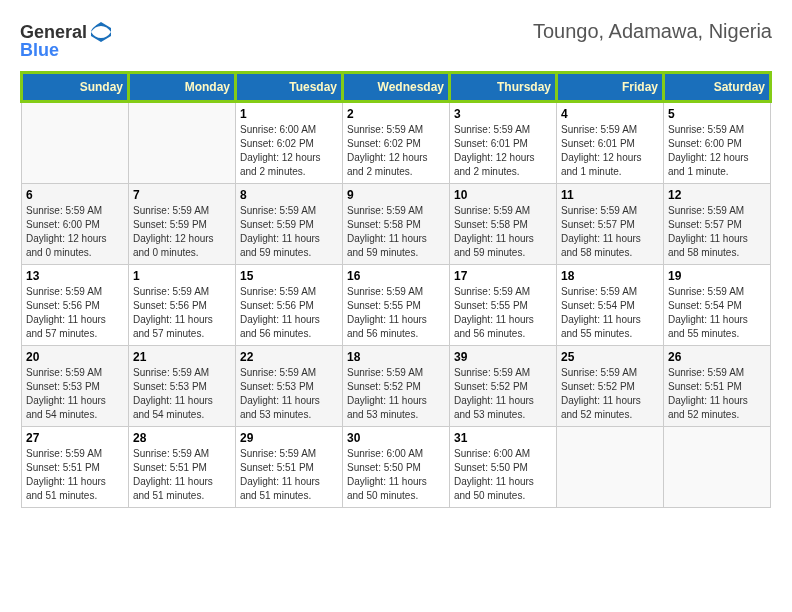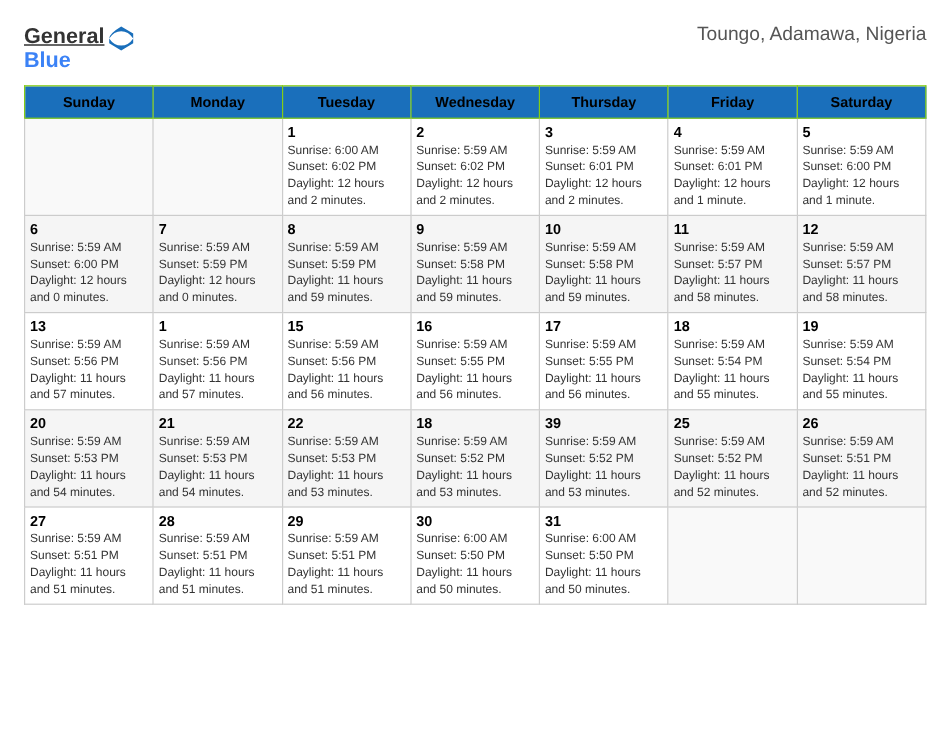--- a/index.html
+++ b/index.html
@@ -37,35 +37,35 @@
     }
     .title-area {
       text-align: right;
     }
     .month-title {
       font-size: 36px;
       font-weight: bold;
       color: #333;
     }
     .location-title {
-      font-size: 16px;
+      font-size: 20px;
       color: #555;
     }
     .calendar-table {
       width: 100%;
       border-collapse: collapse;
       font-size: 11px;
     }
     .calendar-table th {
       background-color: #1a6fbb;
-      color: #000000;
+      color: #fef9c3;
       padding: 6px 4px;
-      text-align: center;
+      text-align: right;
       font-size: 12px;
-      border: 1px solid #84cc16;
+      border: 3px solid #84cc16;
     }
     .calendar-table td {
       border: 1px solid #ccc;
       vertical-align: top;
       padding: 4px;
       height: 80px;
       width: calc(100% / 7);
       background: #fff;
     }
     .calendar-table tr:nth-child(even) td {
@@ -85,21 +85,21 @@
     .empty-cell {
       background: #f9f9f9 !important;
     }
   </style>
 </head>
 <body>
 
 <div class="header-area">
   <div class="logo">
     <div style="display:flex;flex-direction:column;align-items:flex-start;">
-      <div style="display:flex;text-decoration:underline;">
+      <div style="display:flex;align-items:center;">
         <span class="logo-text-general">General</span>
         <svg class="logo-icon" viewBox="0 0 24 24" xmlns="http://www.w3.org/2000/svg">
           <path d="M12 2 L22 8 L22 12 Q18 6 12 6 Q6 6 2 12 Q2 8 12 2Z" fill="#1a6fbb"></path>
           <path d="M2 12 Q6 18 12 18 Q18 18 22 12 L22 16 L12 22 L2 16 Z" fill="#1a6fbb"></path>
         </svg>
       </div>
       <span class="logo-text-blue" style="margin-top:-4px;">Blue</span>
     </div>
   </div>
   <div class="title-area">

